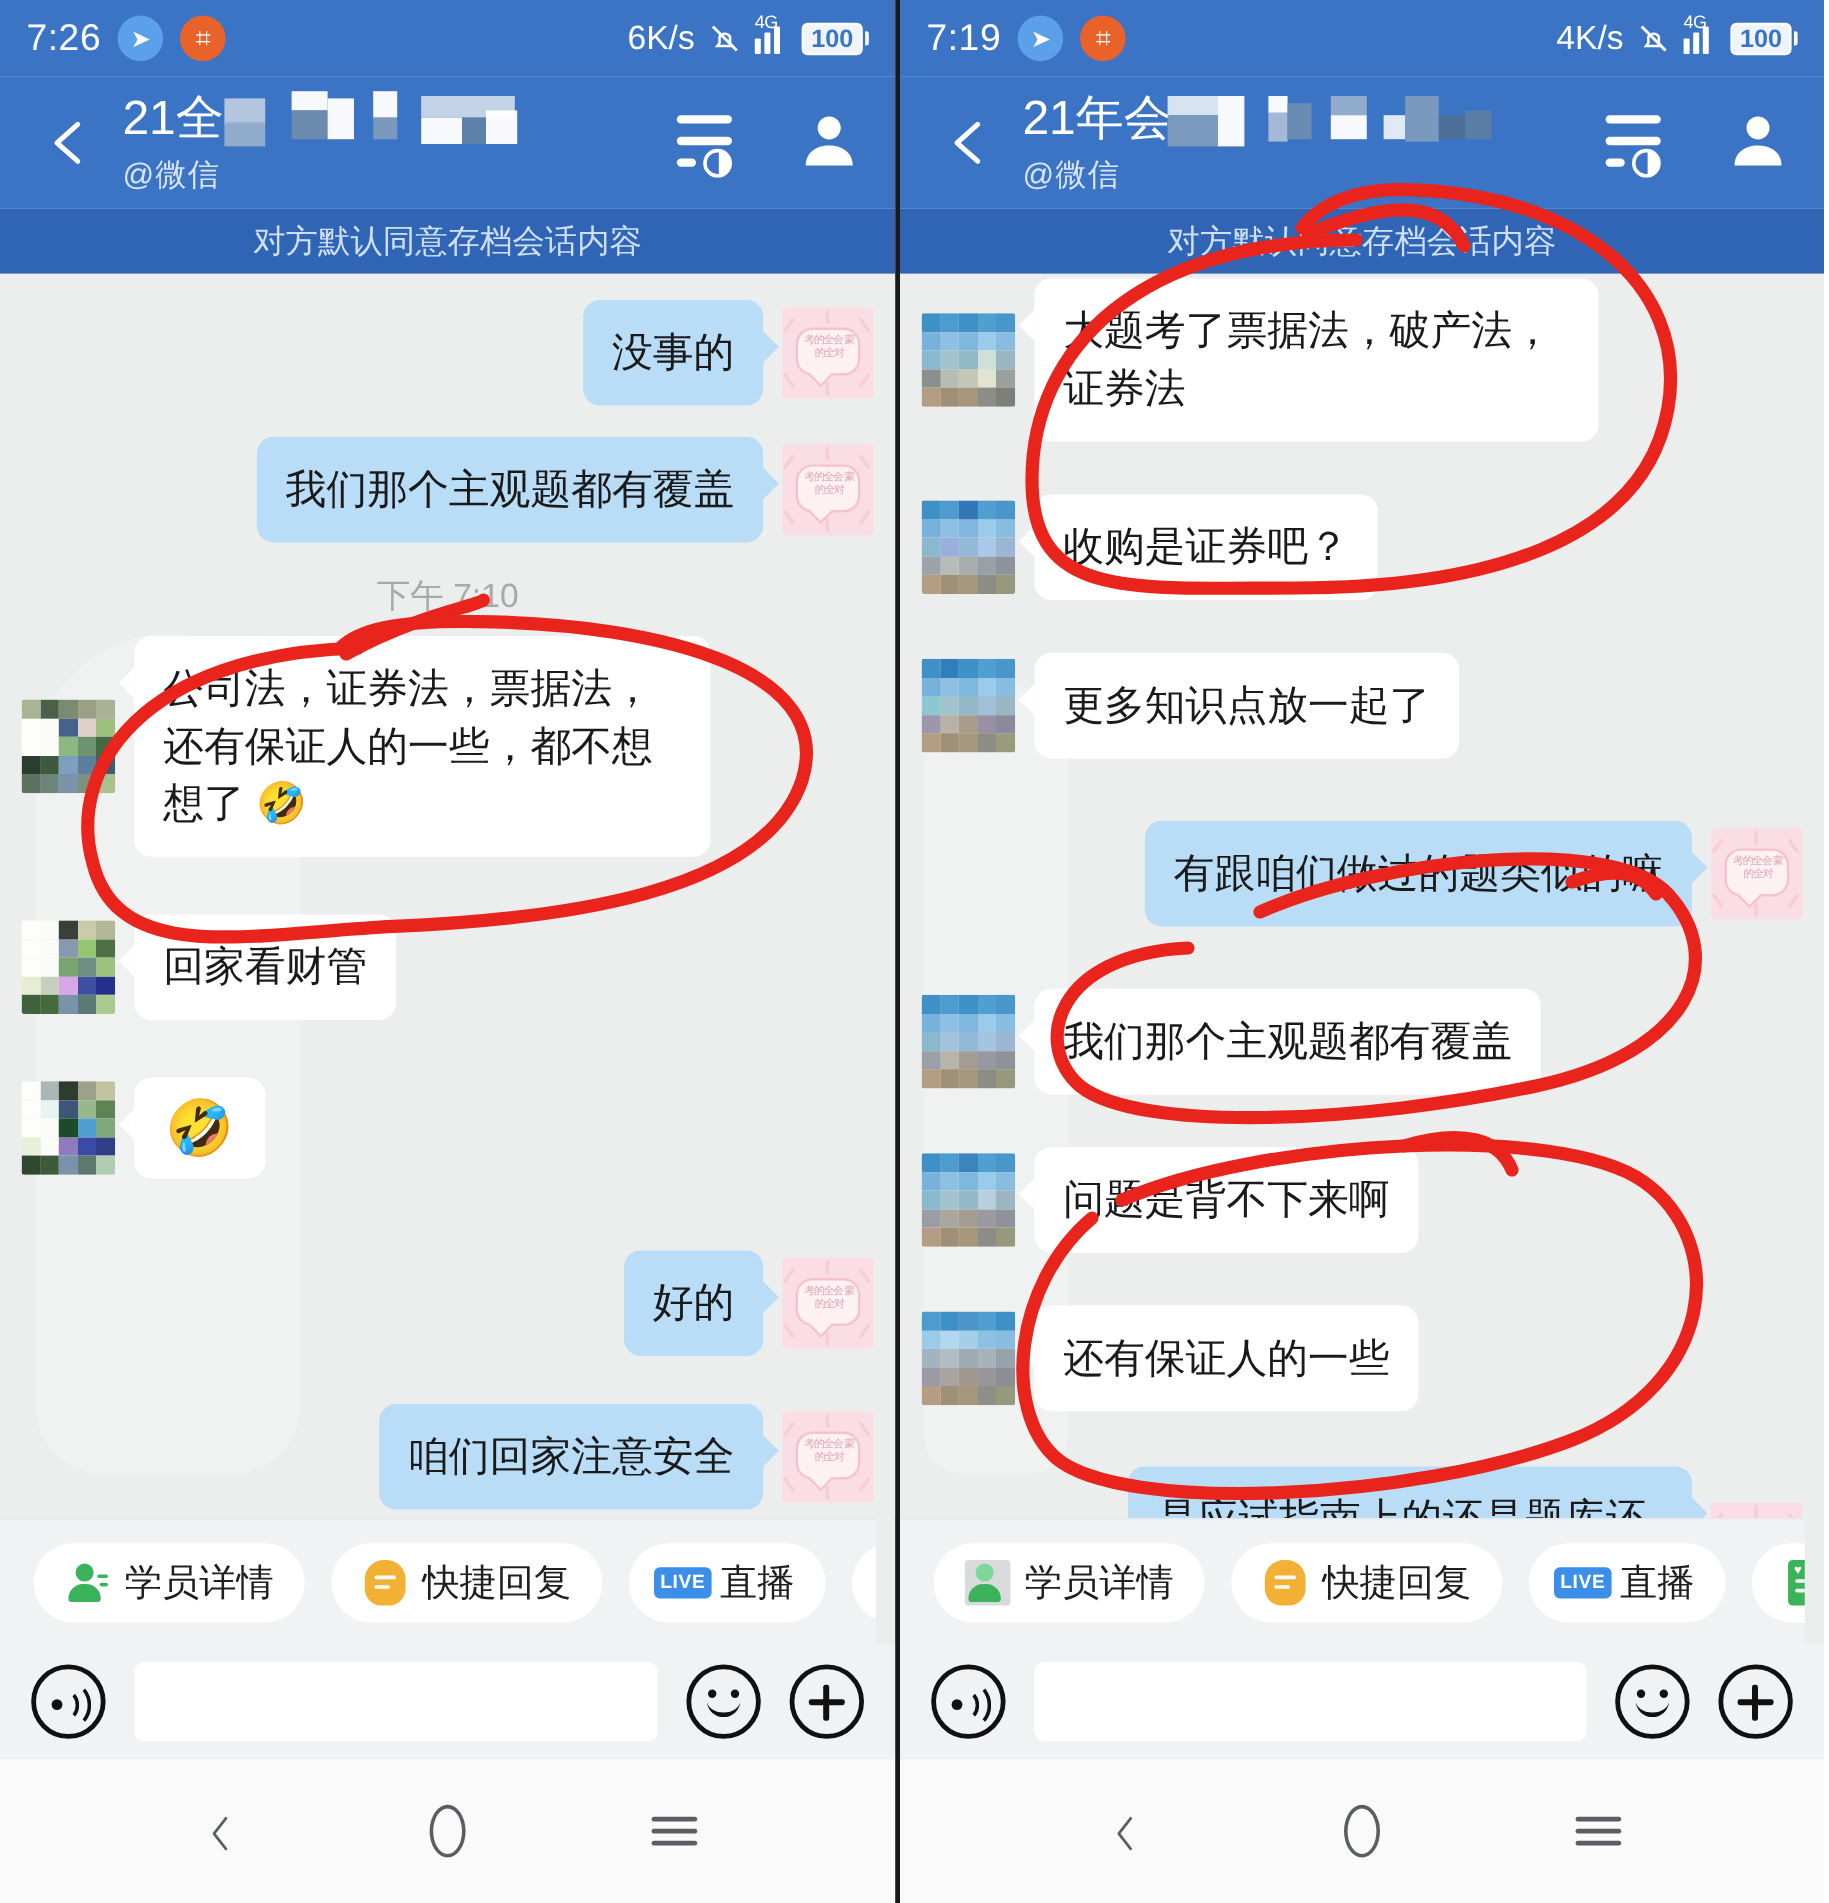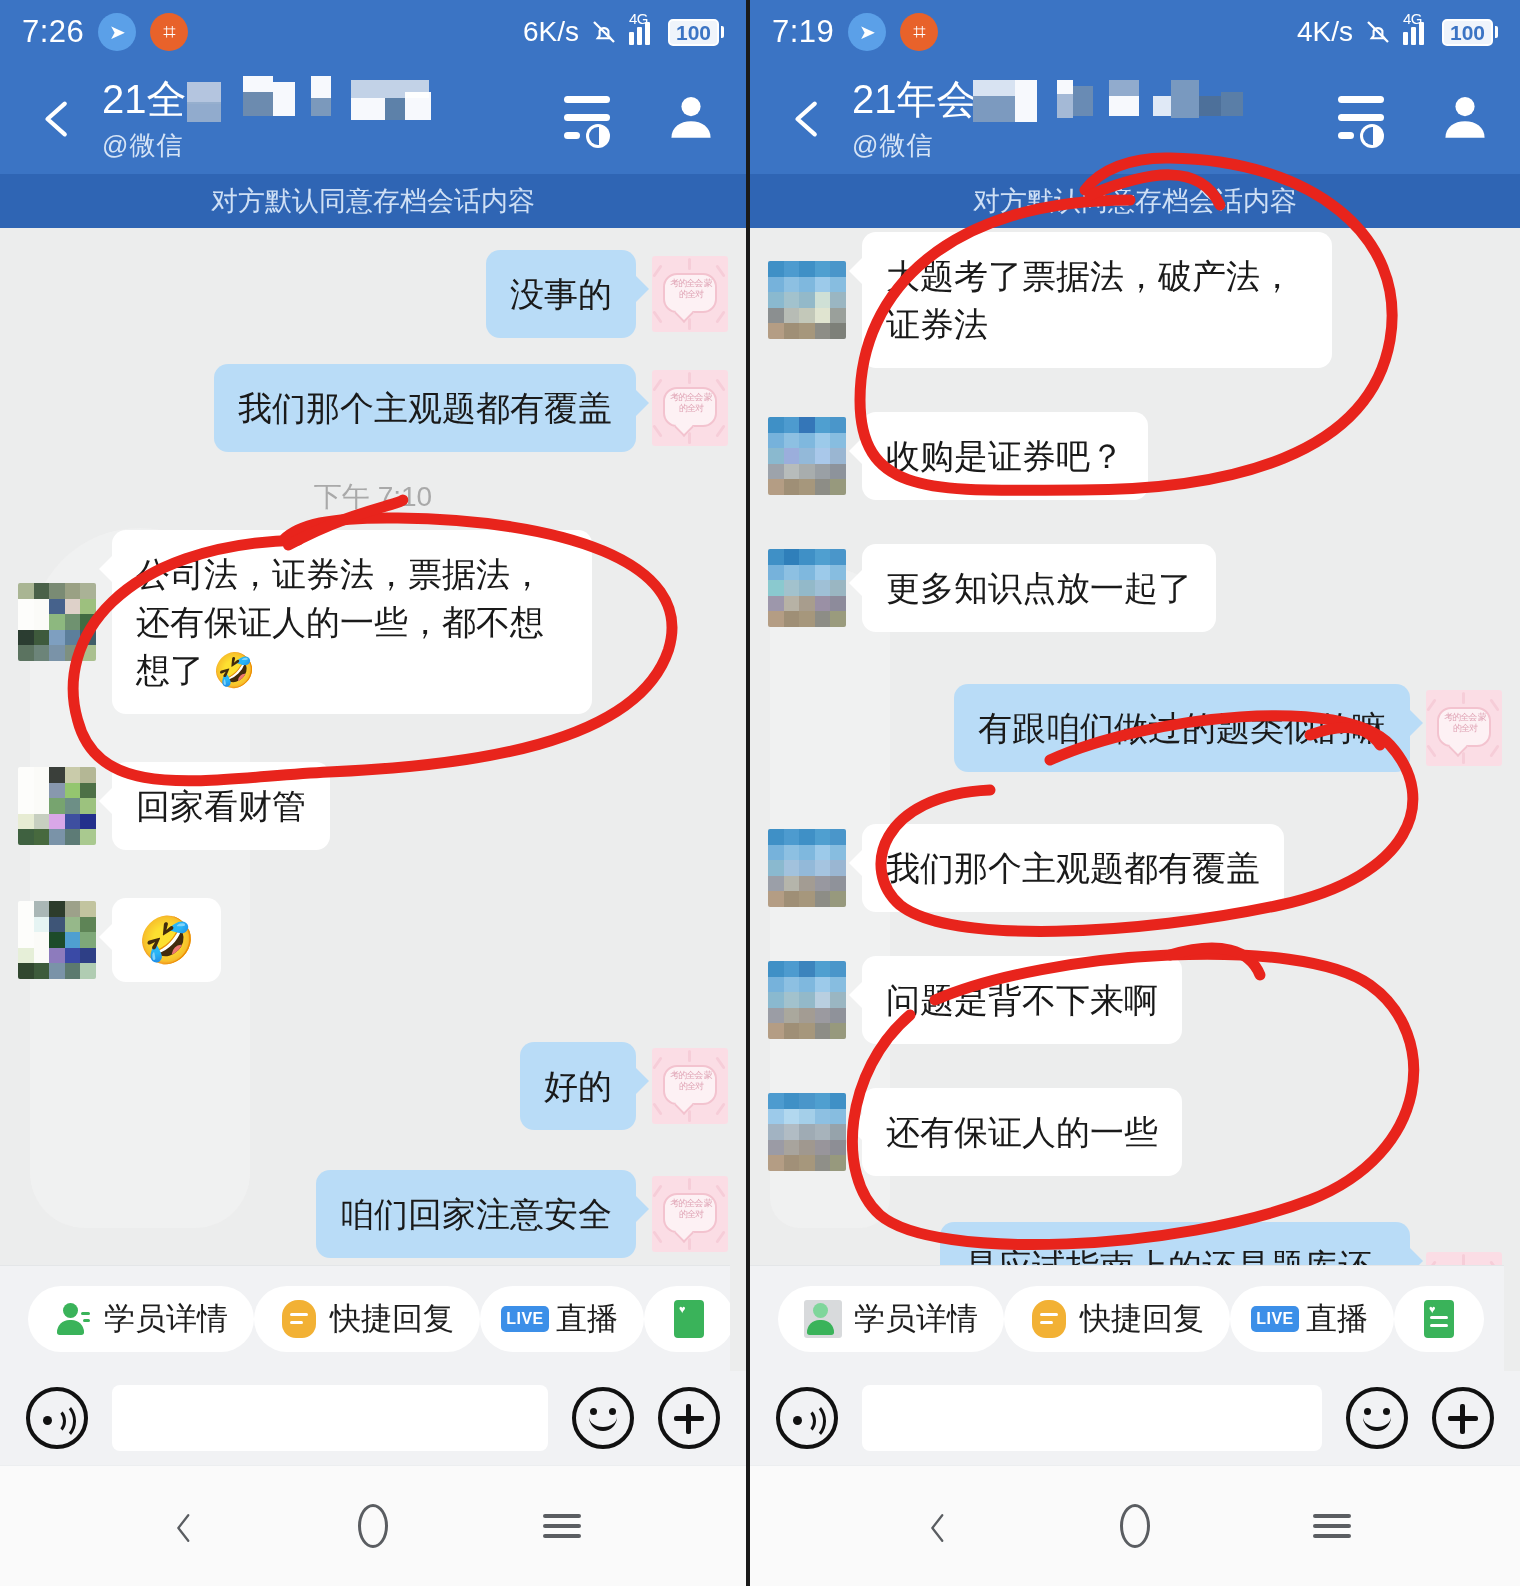--- a/index.html
+++ b/index.html
@@ -117,21 +117,21 @@
   }
   .bubble.out:after{
     content:""; position:absolute; right:-13px; top:26px; width:0; height:0;
     border:13px solid transparent; border-left-color:#b9dcf7; border-right:0;
   }
   .bubble.emoji-only { font-size:46px; line-height:52px; padding:16px 26px; }
 
   
   .quickbar {
     position:absolute; left:0; right:16px; bottom:215px; height:106px;
-    background:#f1f2f4; display:flex; align-items:center; 
+    background:#f1f2f4; display:flex; align-items:center; gap:22px;
     padding:0 28px; overflow:hidden; z-index:3;
     border-top:1px solid #e4e6e8;
   }
   .chip {
     display:flex; align-items:center; gap:12px; background:#fff;
     border-radius:44px; padding:14px 26px; flex:none; height:66px;
     font-size:31px; color:#1f1f1f; white-space:nowrap;
   }
   .chip .gi { width:38px; height:38px; flex:none; display:flex; align-items:center; justify-content:center;}
   .ic-person { width:34px; height:34px; position:relative; }

